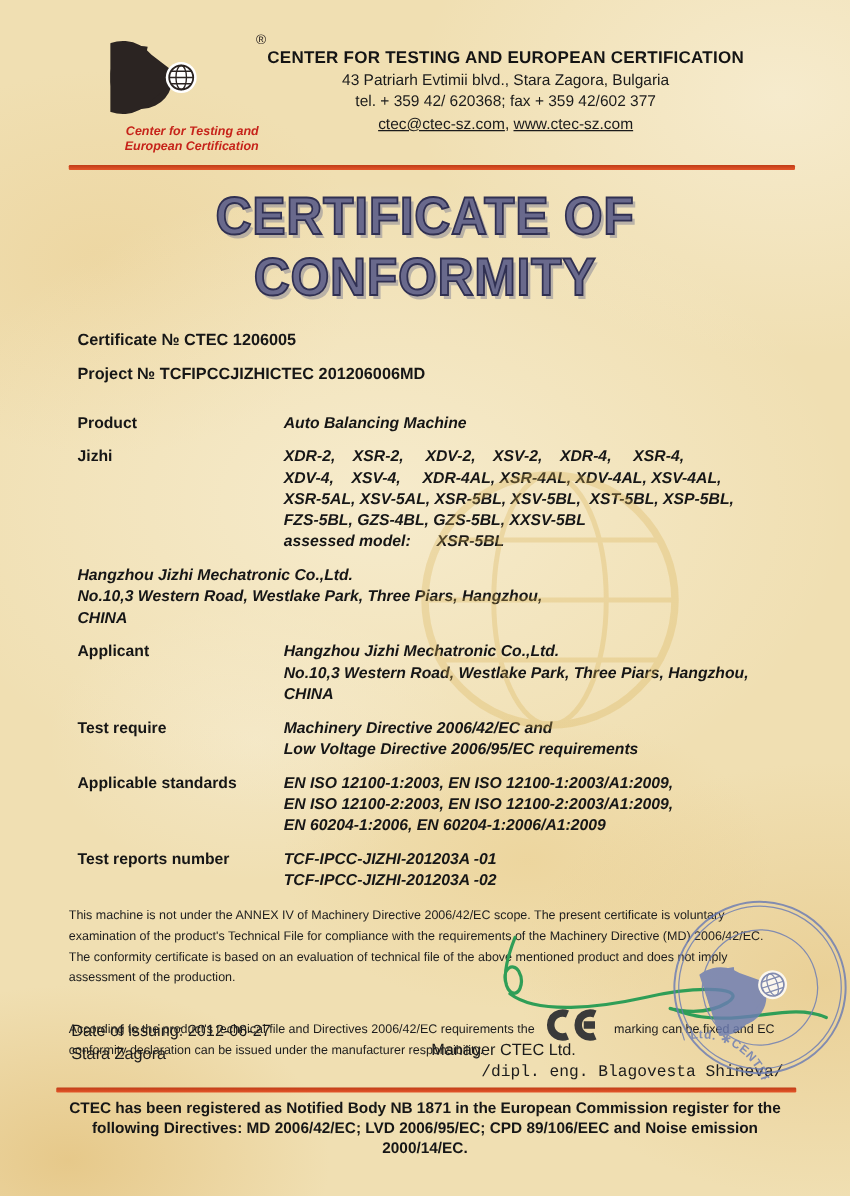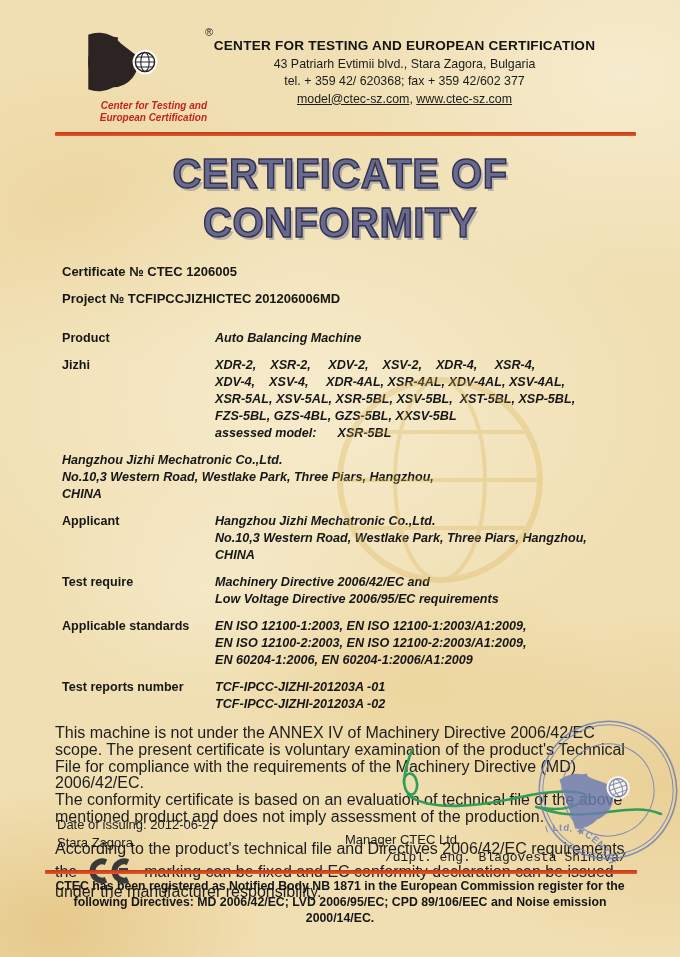--- a/index.html
+++ b/index.html
@@ -33,26 +33,26 @@
   
   .title{margin:16px 30px 0 30px;text-align:center;font-size:40px;line-height:46px;font-weight:bold;
     color:#69698c;letter-spacing:.5px;transform:scaleY(1.06);
     -webkit-text-stroke:1.4px #303052;
     text-shadow:2.5px 2.5px 0 rgba(130,130,150,.5);}
   
   .cert-line{margin:20px 50px 0 62px;font-size:13px;font-weight:bold;color:#161616;}
   .cert-line + .cert-line{margin-top:12px;}
   
   .fields{margin:24px 50px 0 62px;}
-  .field-row{display:flex;margin-bottom:10px;}
+  .field-row{display:flex;margin-bottom:10px;gap:12px;}
   .field-label{width:153px;flex:none;font-size:12.6px;font-weight:bold;line-height:17px;color:#161616;}
   .field-value{flex:1;font-size:12.6px;font-weight:bold;line-height:17px;color:#161616;white-space:pre-wrap;font-style:italic;}
   
   .paragraphs{margin:12px 48px 0 55px;}
-  .para{margin:0;font-size:16px;line-height:16.8px;color:#1d1d1d;}
+  .para{margin:0;font-size:10px;line-height:16.8px;color:#1d1d1d;}
   .para.gap{margin-top:15px;}
   .ce-inline{display:inline-block;vertical-align:-7px;margin:0 6px;}
   
   .issuing{position:absolute;left:57px;top:816px;font-size:13px;line-height:17.5px;color:#1b1b1b;}
   .manager{position:absolute;left:345px;top:831px;font-size:13px;line-height:17.5px;color:#1b1b1b;}
   .manager .signatory{margin-left:40px;font-family:Liberation Mono, monospace;}
   .signature-svg{position:absolute;left:368px;top:740px;pointer-events:none;}
   .stamp-svg{position:absolute;left:537px;top:719px;opacity:.82;transform:rotate(-18deg);}
   
   .footer-note{position:absolute;left:40px;top:879px;width:600px;text-align:center;
@@ -97,21 +97,21 @@
         <span class="logo-reg">®</span>
       </div>
       <div class="logo-tagline">Center for Testing and
 European Certification</div>
     </div>
     <div class="header-text">
       <div class="org-name">CENTER FOR TESTING AND EUROPEAN CERTIFICATION</div>
       <div class="hline">43 Patriarh Evtimii blvd., Stara Zagora, Bulgaria</div>
       <div class="hline">tel. + 359 42/ 620368; fax + 359 42/602 377</div>
       <div class="hline">
-        <span class="link">model@ctec-sz.com</span><span>, </span><span class="link">www.ctec-sz.com</span>
+        <span class="link">ctec@ctec-sz.com</span><span>, </span><span class="link">www.ctec-sz.com</span>
       </div>
     </div>
   </header>
 
   <div class="red-rule rule-top"></div>
 
   <h1 class="title">CERTIFICATE OF CONFORMITY</h1>
 
   <div class="cert-line">Certificate № CTEC 1206005</div>
   <div class="cert-line">Project № TCFIPCCJIZHICTEC 201206006MD</div>

